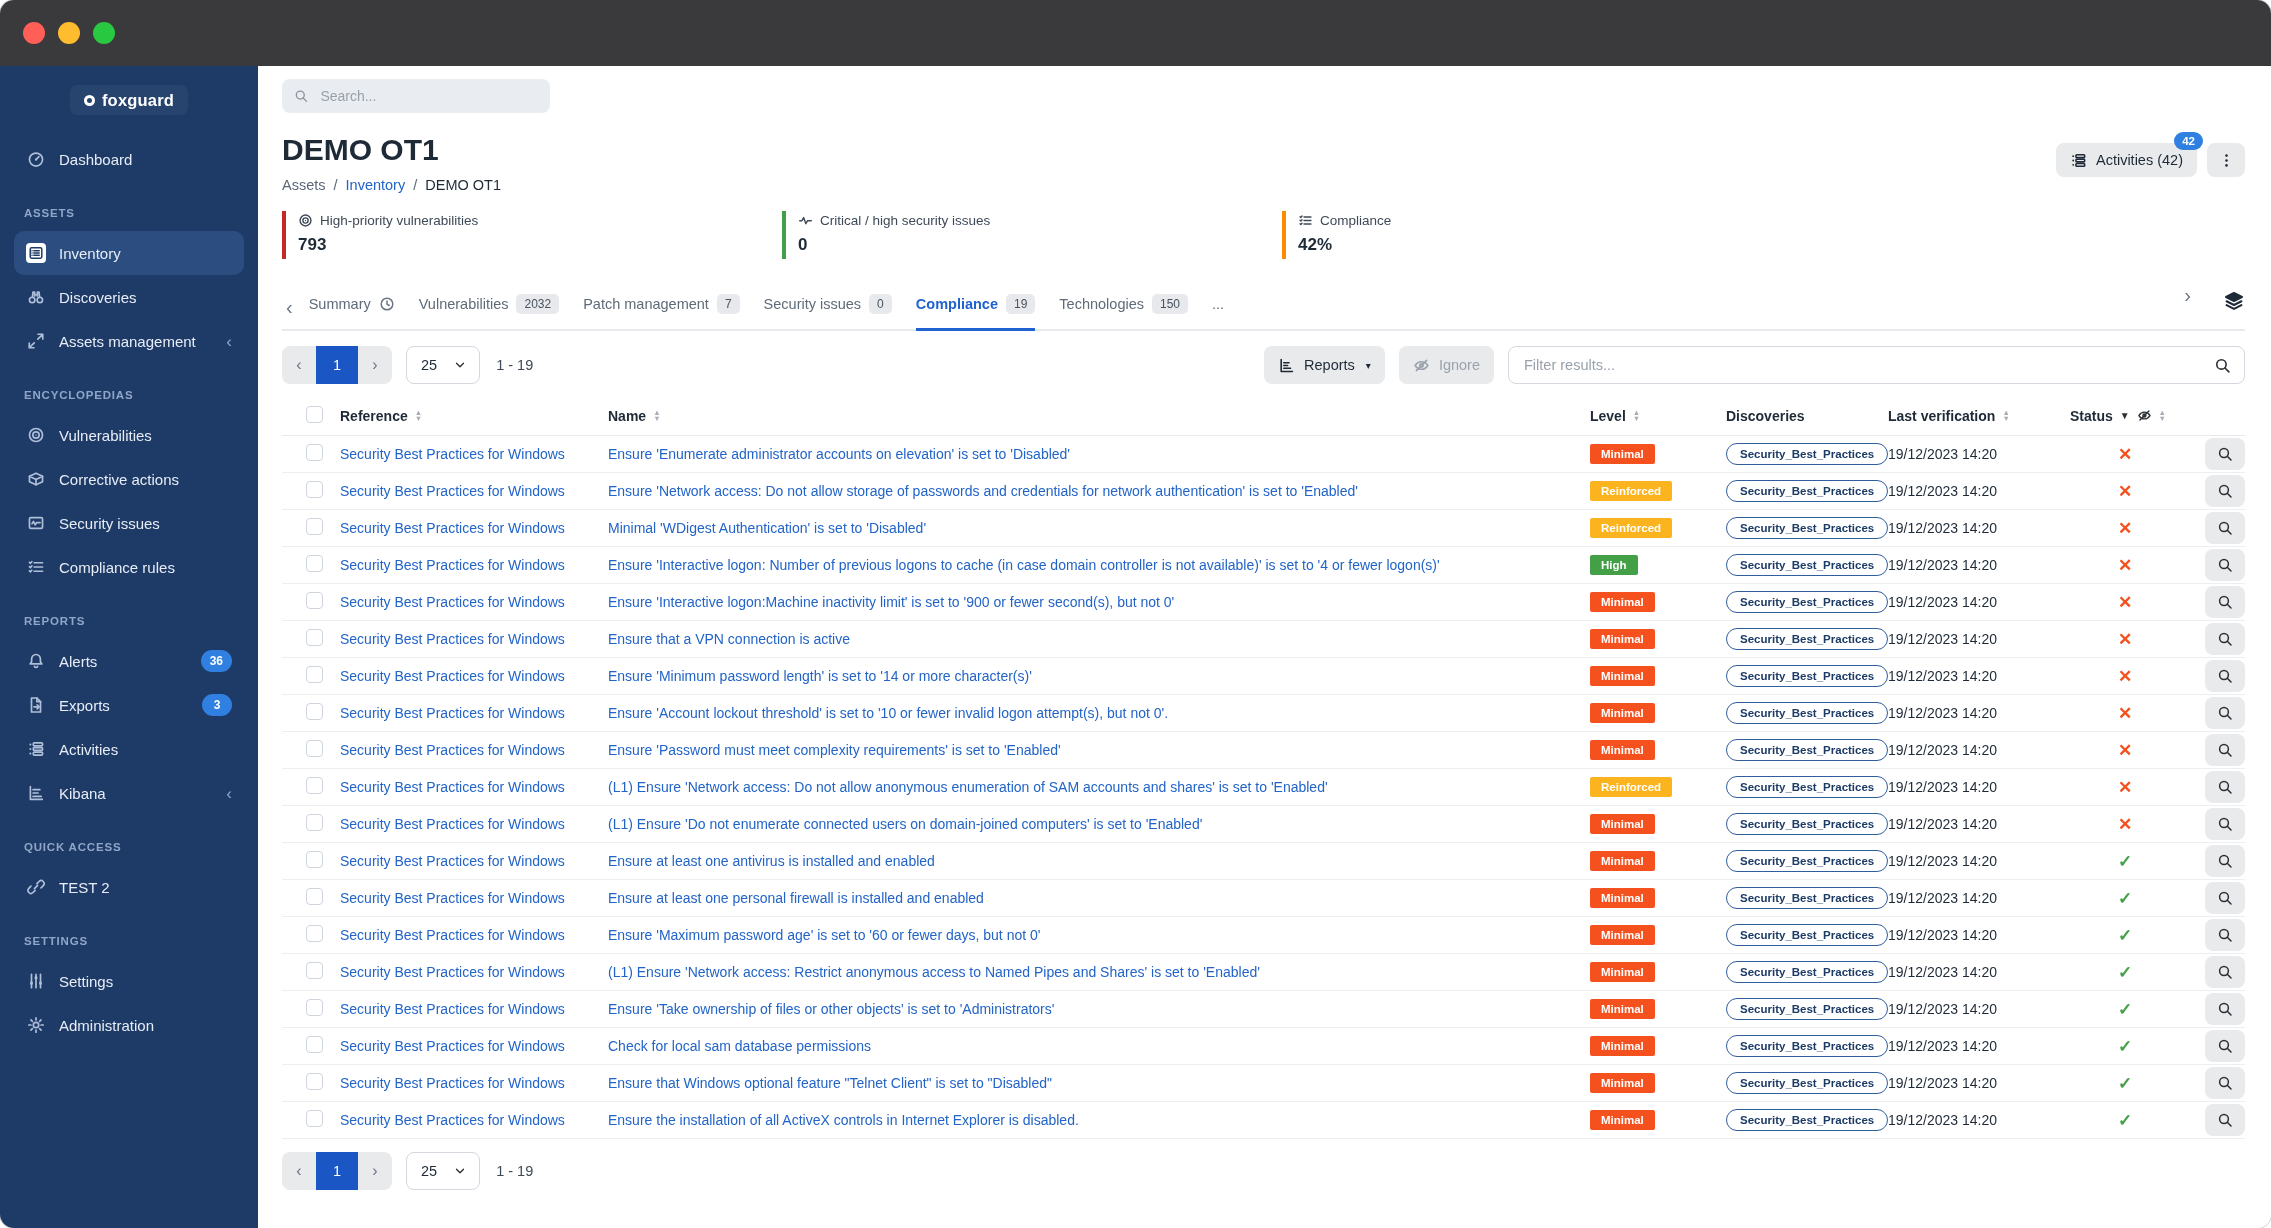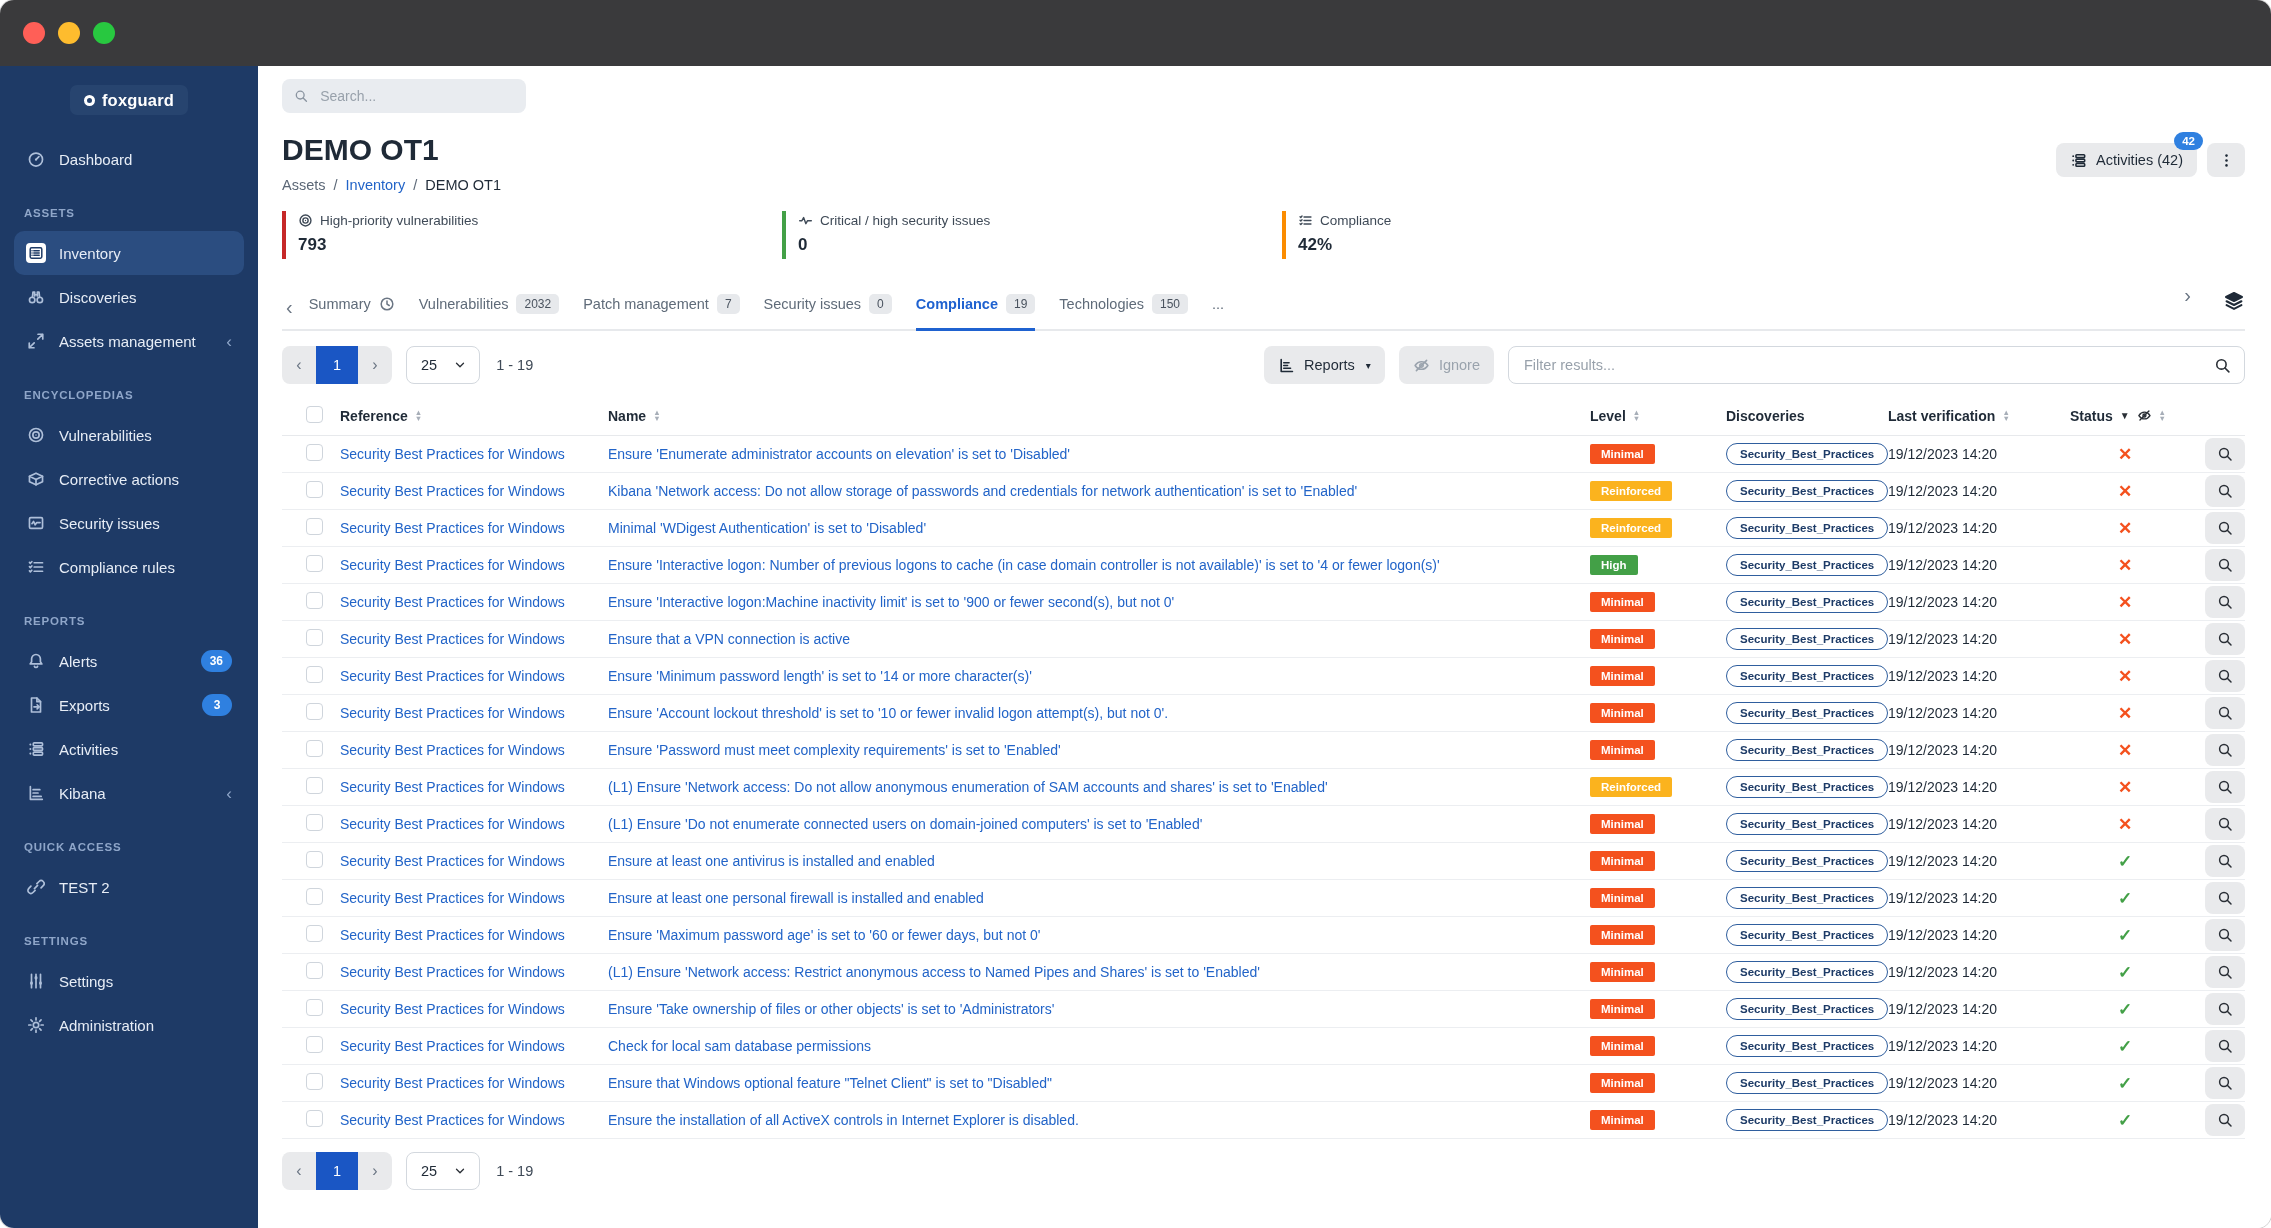--- a/index.html
+++ b/index.html
@@ -36,21 +36,21 @@
   .side-badge { margin-left:auto; background:#2f80e0; color:#fff; font-size:12px; font-weight:bold;
                 min-width:30px; height:22px; border-radius:11px; display:flex; align-items:center;
                 justify-content:center; padding:0 9px; }
   .side-chev { margin-left:auto; color:#8fa6c9; font-size:17px; line-height:1; }
 
   
   .main { flex:1; display:flex; flex-direction:column; padding:0 26px 0 24px;
           min-width:0; background:#fff; }
 
   .search-row { padding-top:13px; }
-  .search-box { width:244px; height:34px; background:#e9ecf0; border-radius:8px;
+  .search-box { width:268px; height:34px; background:#e9ecf0; border-radius:8px;
                 display:flex; align-items:center; gap:10px; padding:0 12px; color:#8a94a0; }
   .search-box .icon { width:16px; height:16px; }
   .search-box input { border:0; background:transparent; outline:none; font-size:14px;
                       color:#333; width:100%; font-family:inherit; }
   .search-box input::placeholder { color:#98a1ab; }
 
   .page-head { display:flex; justify-content:space-between; align-items:flex-start; margin-top:20px; }
   h1 { font-size:30px; margin:0; color:#1f2a37; font-weight:bold; }
   .breadcrumb { margin-top:10px; font-size:14.5px; color:#5b6776; display:flex; gap:8px; align-items:center; }
   .bc-link { color:#2264c8; cursor:pointer; text-decoration:none; }
@@ -579,21 +579,21 @@
                   </span>
                 </button>
               </div>
             </div>
             <div class="trow">
               <div class="cell cb-cell"><span class="cb"></span></div>
               <div class="cell">
                 <a class="link ref">Security Best Practices for Windows</a>
               </div>
               <div class="cell">
-                <a class="link nm">Kibana 'Network access: Do not allow storage of passwords and credentials for network authentication' is set to 'Enabled'</a>
+                <a class="link nm">Ensure 'Network access: Do not allow storage of passwords and credentials for network authentication' is set to 'Enabled'</a>
               </div>
               <div class="cell level"><span class="badge" style="background: rgb(251, 179, 30);">Reinforced</span></div>
               <div class="cell repos"><span class="repo-pill">Security_Best_Practices</span></div>
               <div class="cell lastv">19/12/2023 14:20</div>
               <div class="cell status" style="color: rgb(244, 81, 30);">✕</div>
               <div class="cell action">
                 <button class="mag-btn">
                   <span class="icon">
                     <svg viewBox="0 0 16 16" fill="none" stroke="currentColor" stroke-width="1.5" stroke-linecap="round" stroke-linejoin="round">
                       <circle cx="7" cy="7" r="4.4"></circle>

